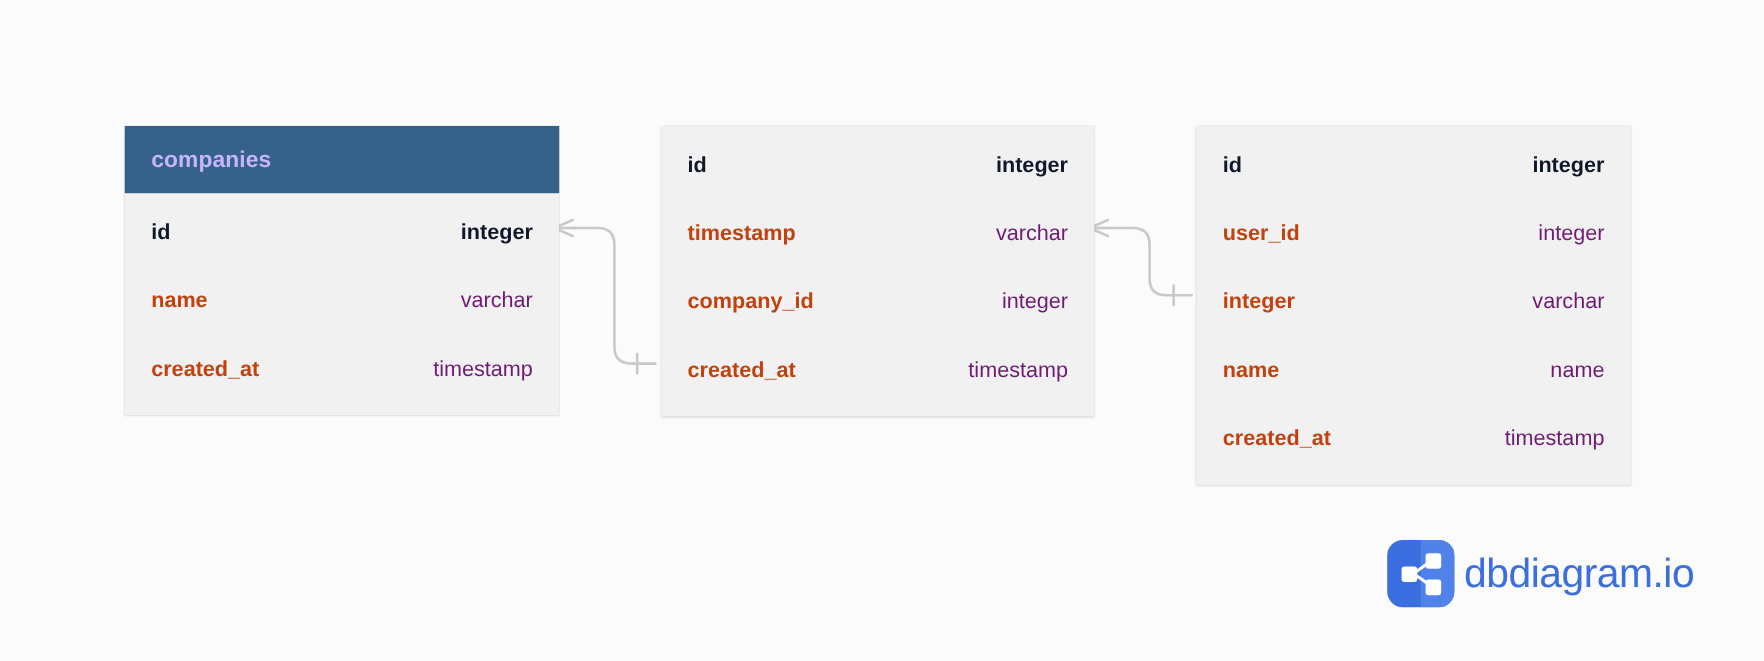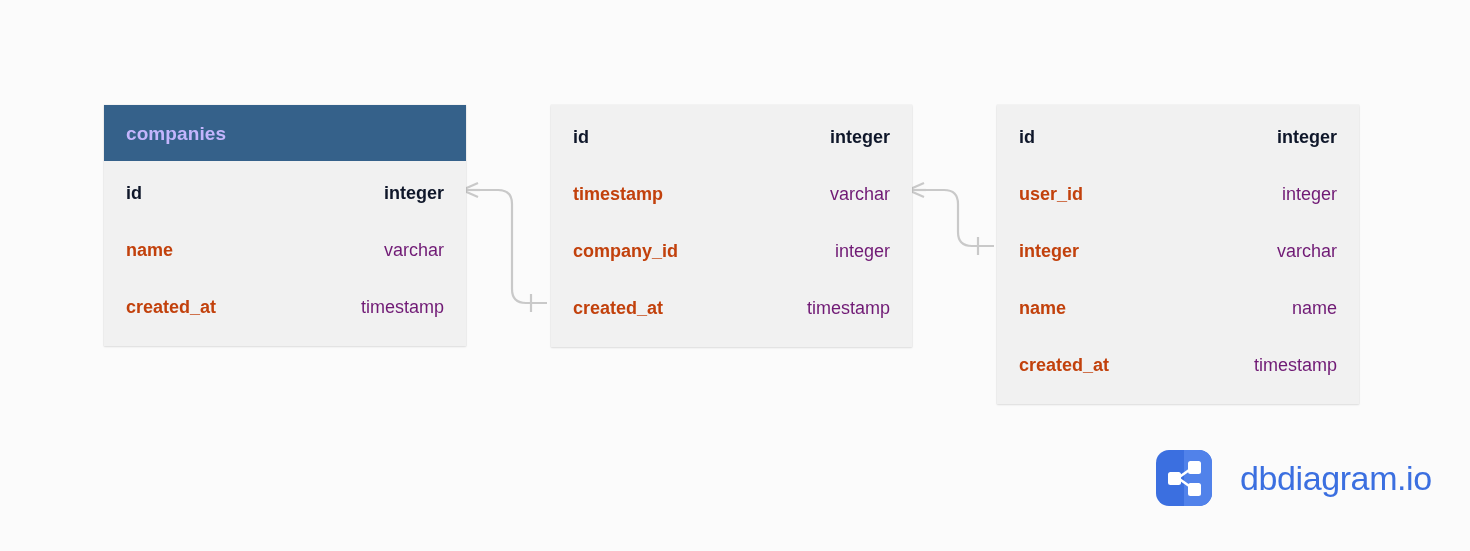--- a/index.html
+++ b/index.html
@@ -78,21 +78,21 @@
   .field-row.pk .field-type {
     color: #0f172a;
     font-weight: bold;
     text-align: center;
   }
   
   #watermark {
     position: absolute;
     display: flex;
     align-items: center;
-    gap: 28px;
+    gap: 8px;
   }
   .logo-mark {
     width: 56px;
     height: 56px;
     border-radius: 13px;
     background: #3b6fe0;
     position: relative;
     flex: none;
     overflow: hidden;
   }

